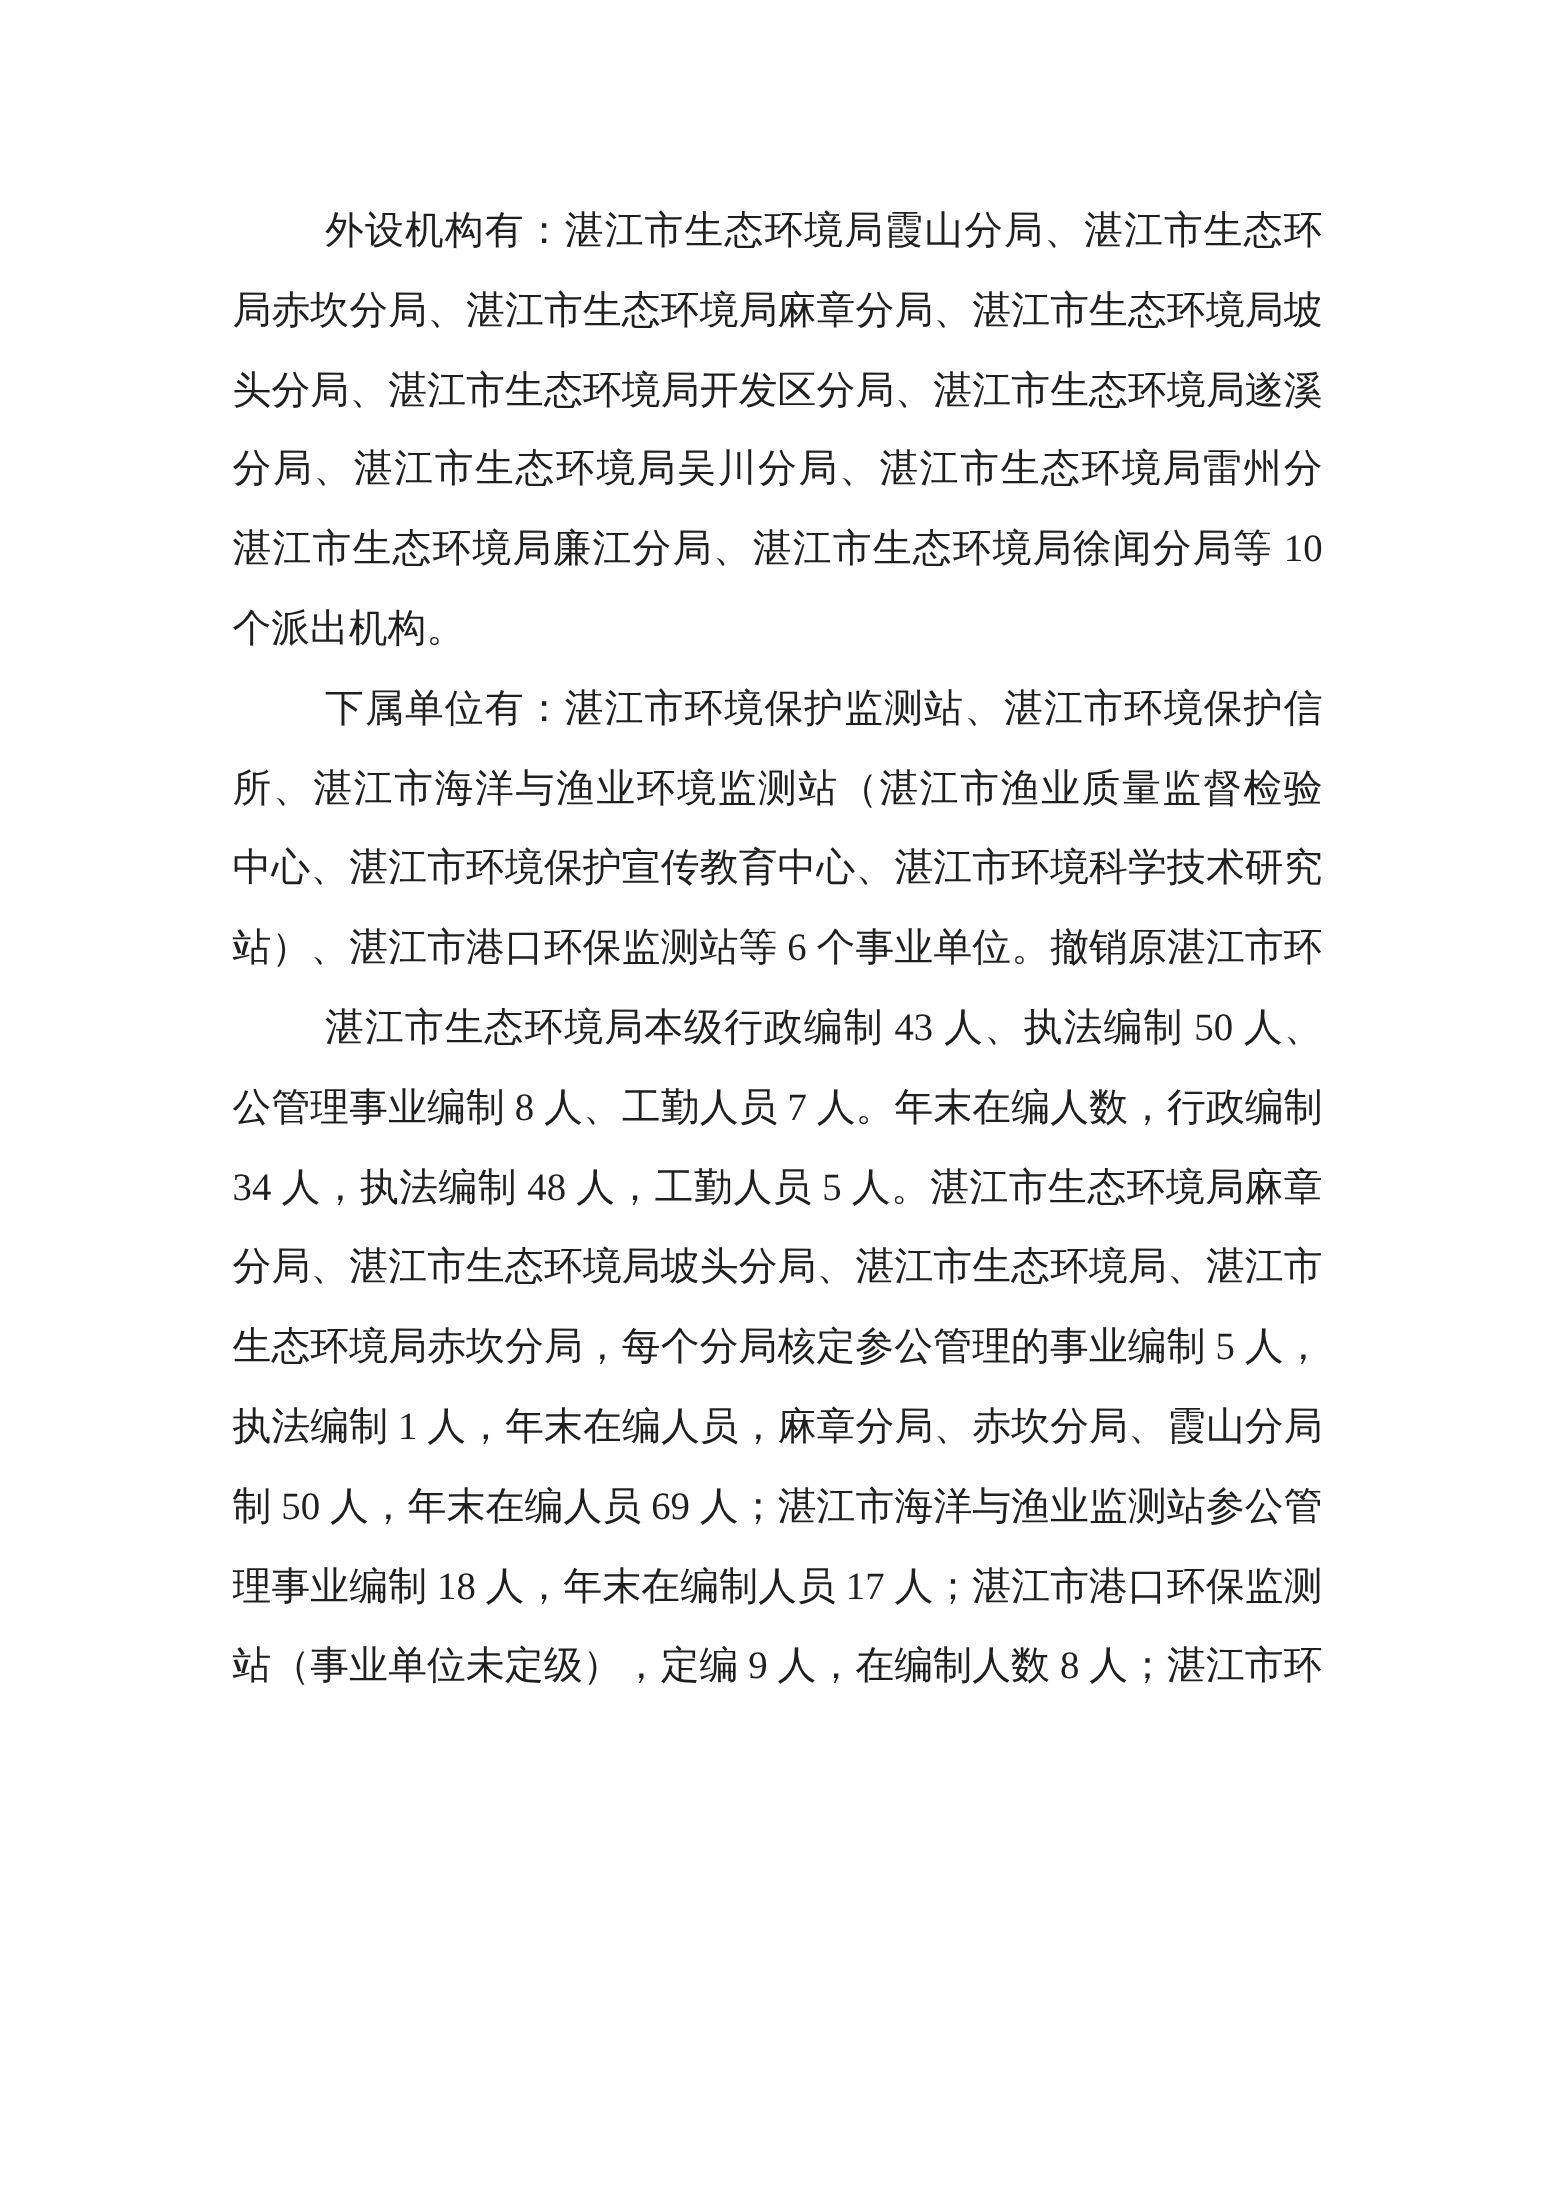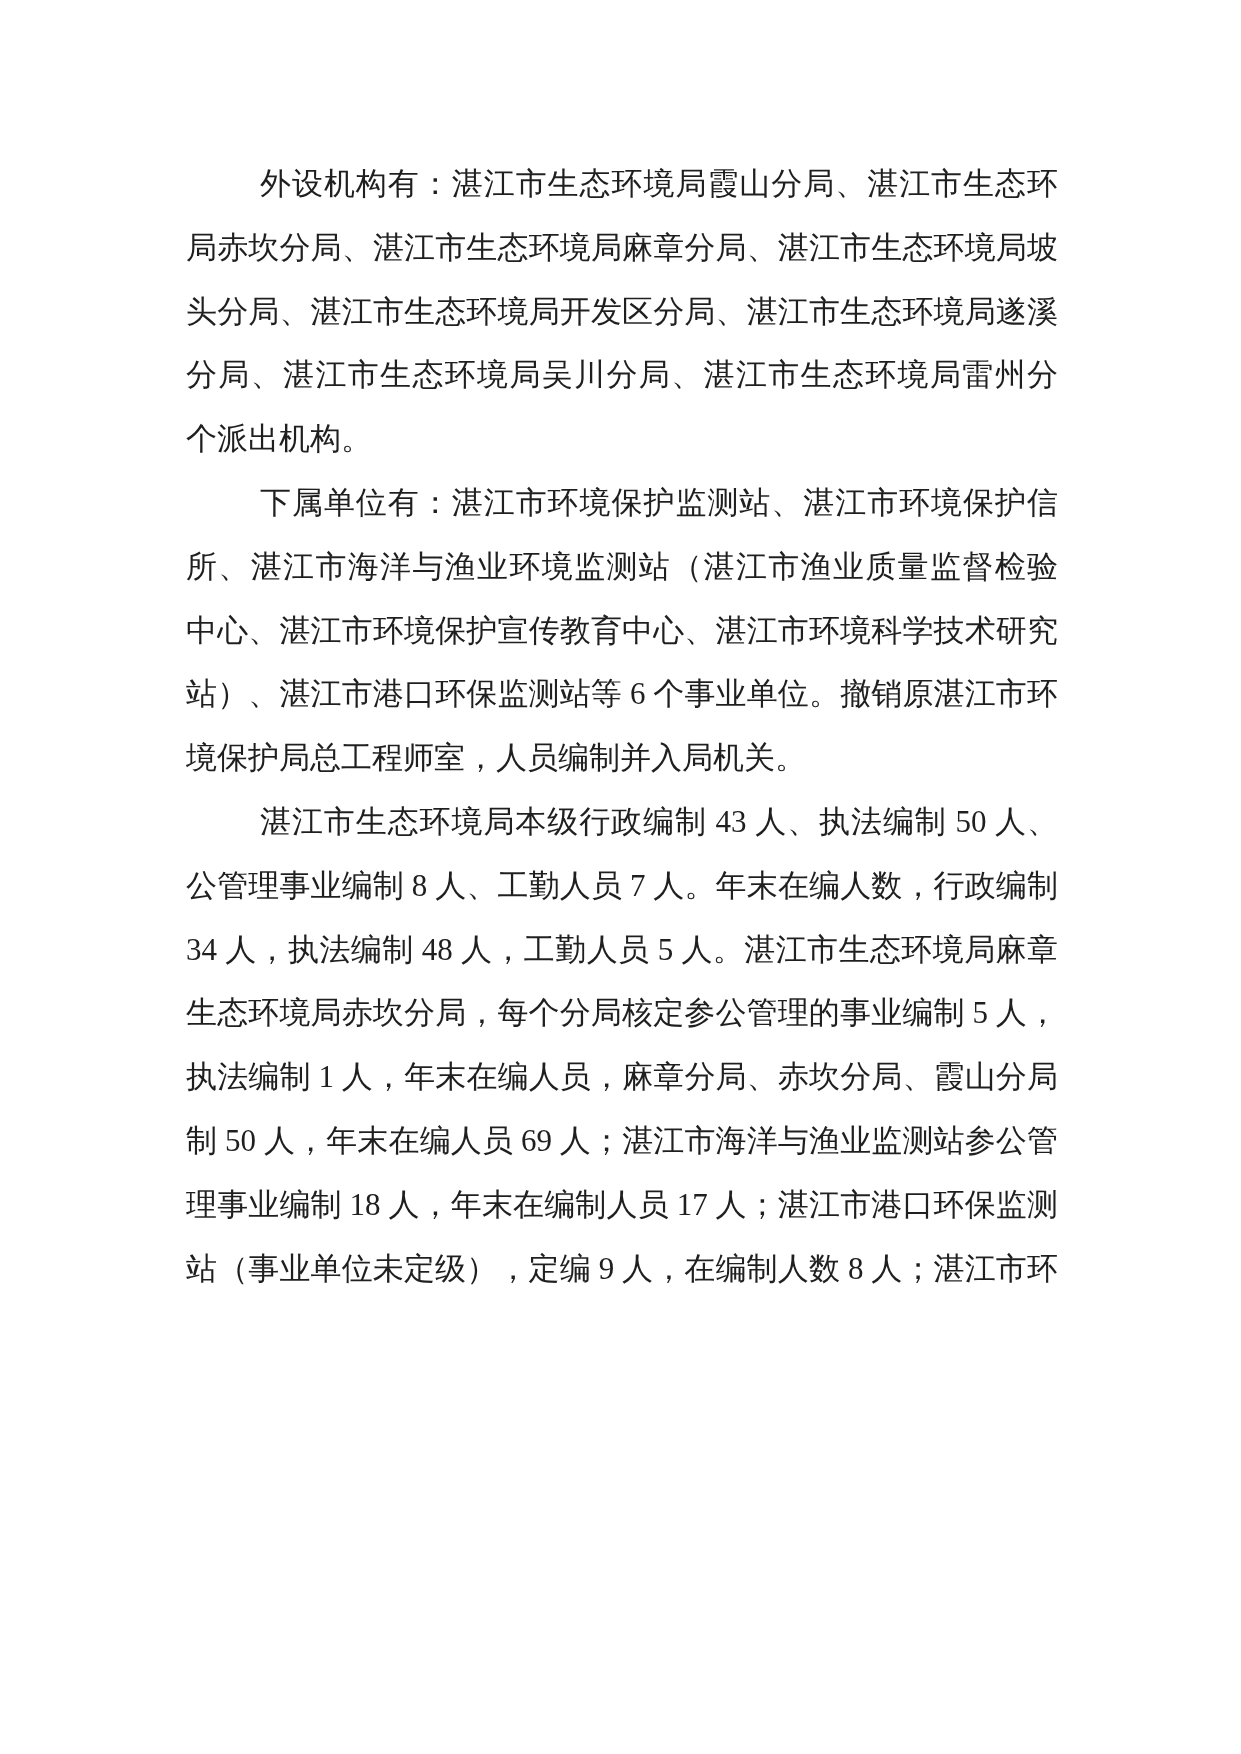--- a/index.html
+++ b/index.html
@@ -57,36 +57,37 @@
 <body>
 
 <div class="page">
   <div class="textblock">
 
     <div>
       <div class="line first-line">外设机构有：湛江市生态环境局霞山分局、湛江市生态环境</div>
       <div class="line">局赤坎分局、湛江市生态环境局麻章分局、湛江市生态环境局坡</div>
       <div class="line">头分局、湛江市生态环境局开发区分局、湛江市生态环境局遂溪</div>
       <div class="line">分局、湛江市生态环境局吴川分局、湛江市生态环境局雷州分局、</div>
+      <div class="line">湛江市生态环境局廉江分局、湛江市生态环境局徐闻分局等 10</div>
       <div class="line no-stretch">个派出机构。</div>
     </div>
 
     <div>
       <div class="line first-line">下属单位有：湛江市环境保护监测站、湛江市环境保护信息</div>
       <div class="line">所、湛江市海洋与渔业环境监测站（湛江市渔业质量监督检验</div>
       <div class="line">中心、湛江市环境保护宣传教育中心、湛江市环境科学技术研究</div>
       <div class="line">站）、湛江市港口环保监测站等 6 个事业单位。撤销原湛江市环</div>
-      <div class="line no-stretch">境保护局总工程师室，人员编制并入局机关。</div>
     </div>
 
 
     <div>
       <div class="line first-line">湛江市生态环境局本级行政编制 43 人、执法编制 50 人、参</div>
       <div class="line">公管理事业编制 8 人、工勤人员 7 人。年末在编人数，行政编制</div>
       <div class="line">34 人，执法编制 48 人，工勤人员 5 人。湛江市生态环境局麻章</div>
+      <div class="line">分局、湛江市生态环境局坡头分局、湛江市生态环境局、湛江市</div>
       <div class="line">生态环境局赤坎分局，每个分局核定参公管理的事业编制 5 人，</div>
       <div class="line">执法编制 1 人，年末在编人员，麻章分局、赤坎分局、霞山分局</div>
       <div class="line">制 50 人，年末在编人员 69 人；湛江市海洋与渔业监测站参公管</div>
       <div class="line">理事业编制 18 人，年末在编制人员 17 人；湛江市港口环保监测</div>
       <div class="line">站（事业单位未定级），定编 9 人，在编制人数 8 人；湛江市环</div>
     </div>
 
   </div>
 </div>
 

